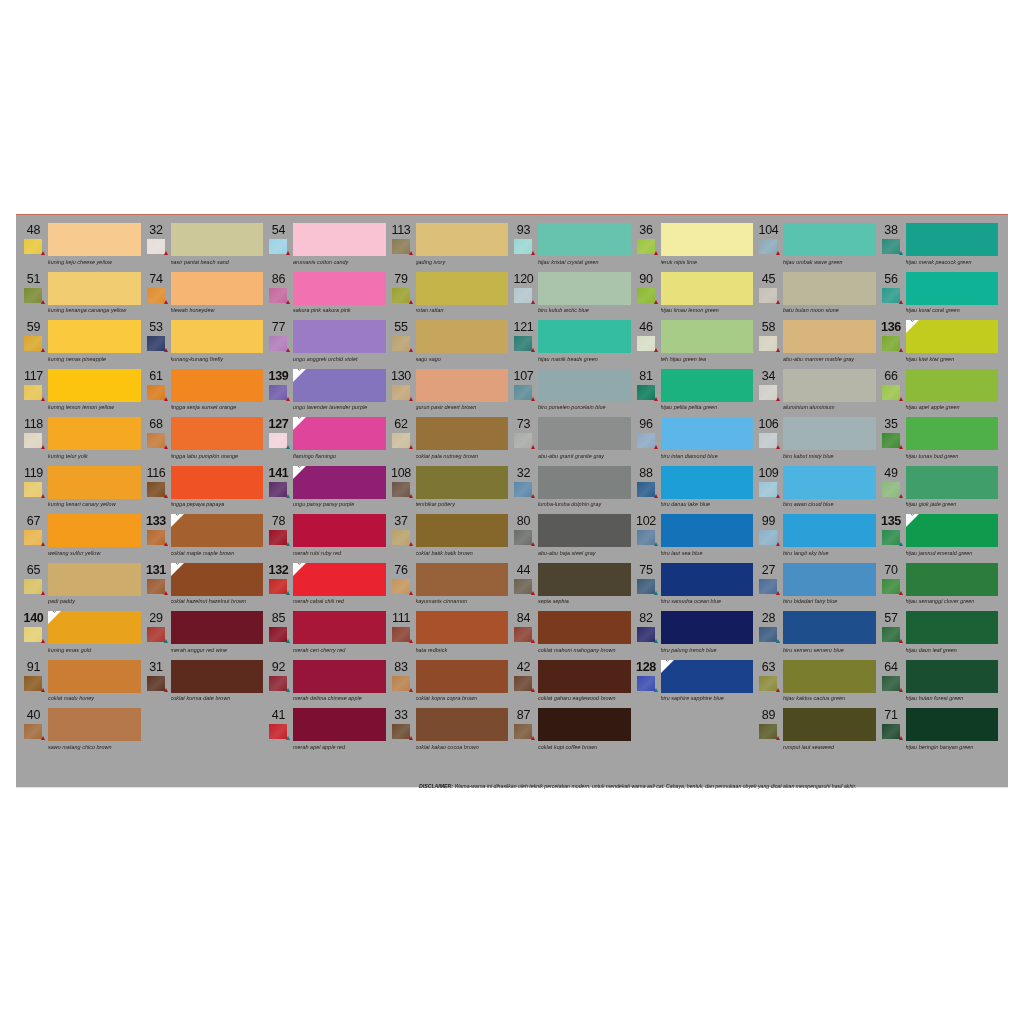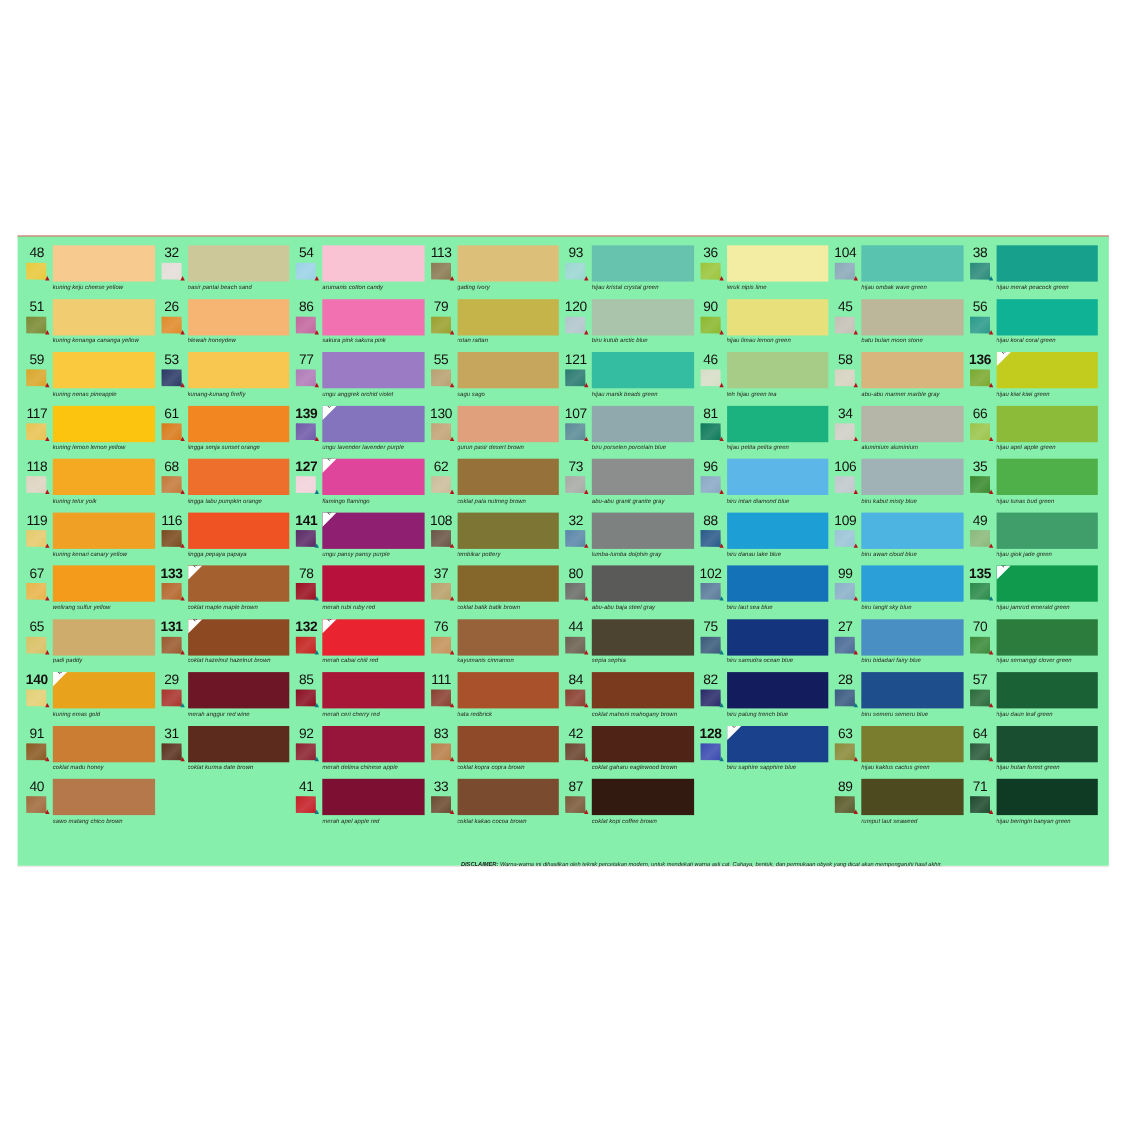--- a/index.html
+++ b/index.html
@@ -6,21 +6,21 @@
   body{
     width:1024px;height:1024px;
     background:#ffffff;
     font-family:"Liberation Sans", sans-serif;
     overflow:hidden;
   }
   #sheet{
     position:absolute;
     left:16px; top:215px;
     width:992px; height:572px;
-    background:#86efac;
+    background:#a3a3a3;
     box-shadow:0 0 0 0 transparent;
   }
   .topline{
     position:absolute;left:16px;top:214px;width:992px;height:2px;
     background:#c0392b;opacity:.75;
   }
   .topline2{
     position:absolute;left:16px;top:217px;width:992px;height:1px;
     background:#d8cfc8;
   }
@@ -296,21 +296,21 @@
               <span class="dot red"></span>
             </div>
           </div>
           <div class="swatchwrap">
             <div class="swatch" style="background-color: rgb(204, 200, 154);"></div>
             <div class="name">pasir pantai beach sand</div>
           </div>
         </div>
         <div class="entry">
           <div class="leftcol">
-            <div class="code">26</div>
+            <div class="code">74</div>
             <div class="thumb" style="background: linear-gradient(135deg, rgb(224, 138, 42) 0%, rgba(255, 255, 255, 0.133) 55%, rgb(224, 138, 42) 100%) rgb(224, 138, 42);">
               <span class="dot red"></span>
             </div>
           </div>
           <div class="swatchwrap">
             <div class="swatch" style="background-color: rgb(246, 181, 115);"></div>
             <div class="name">blewah honeydew</div>
           </div>
         </div>
         <div class="entry">

